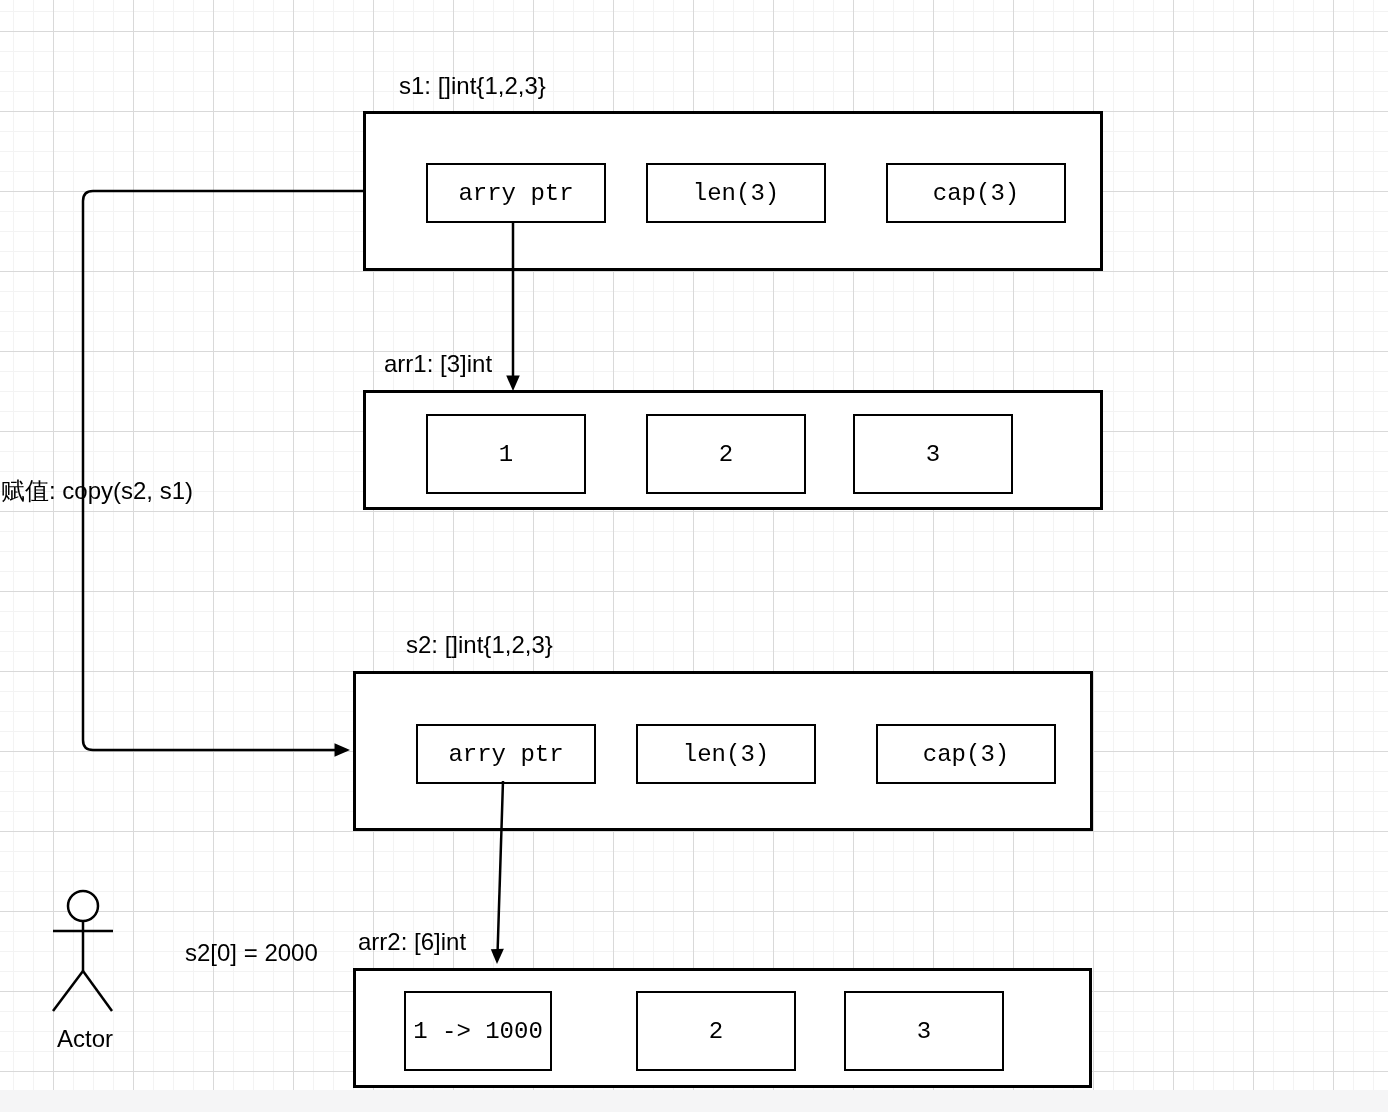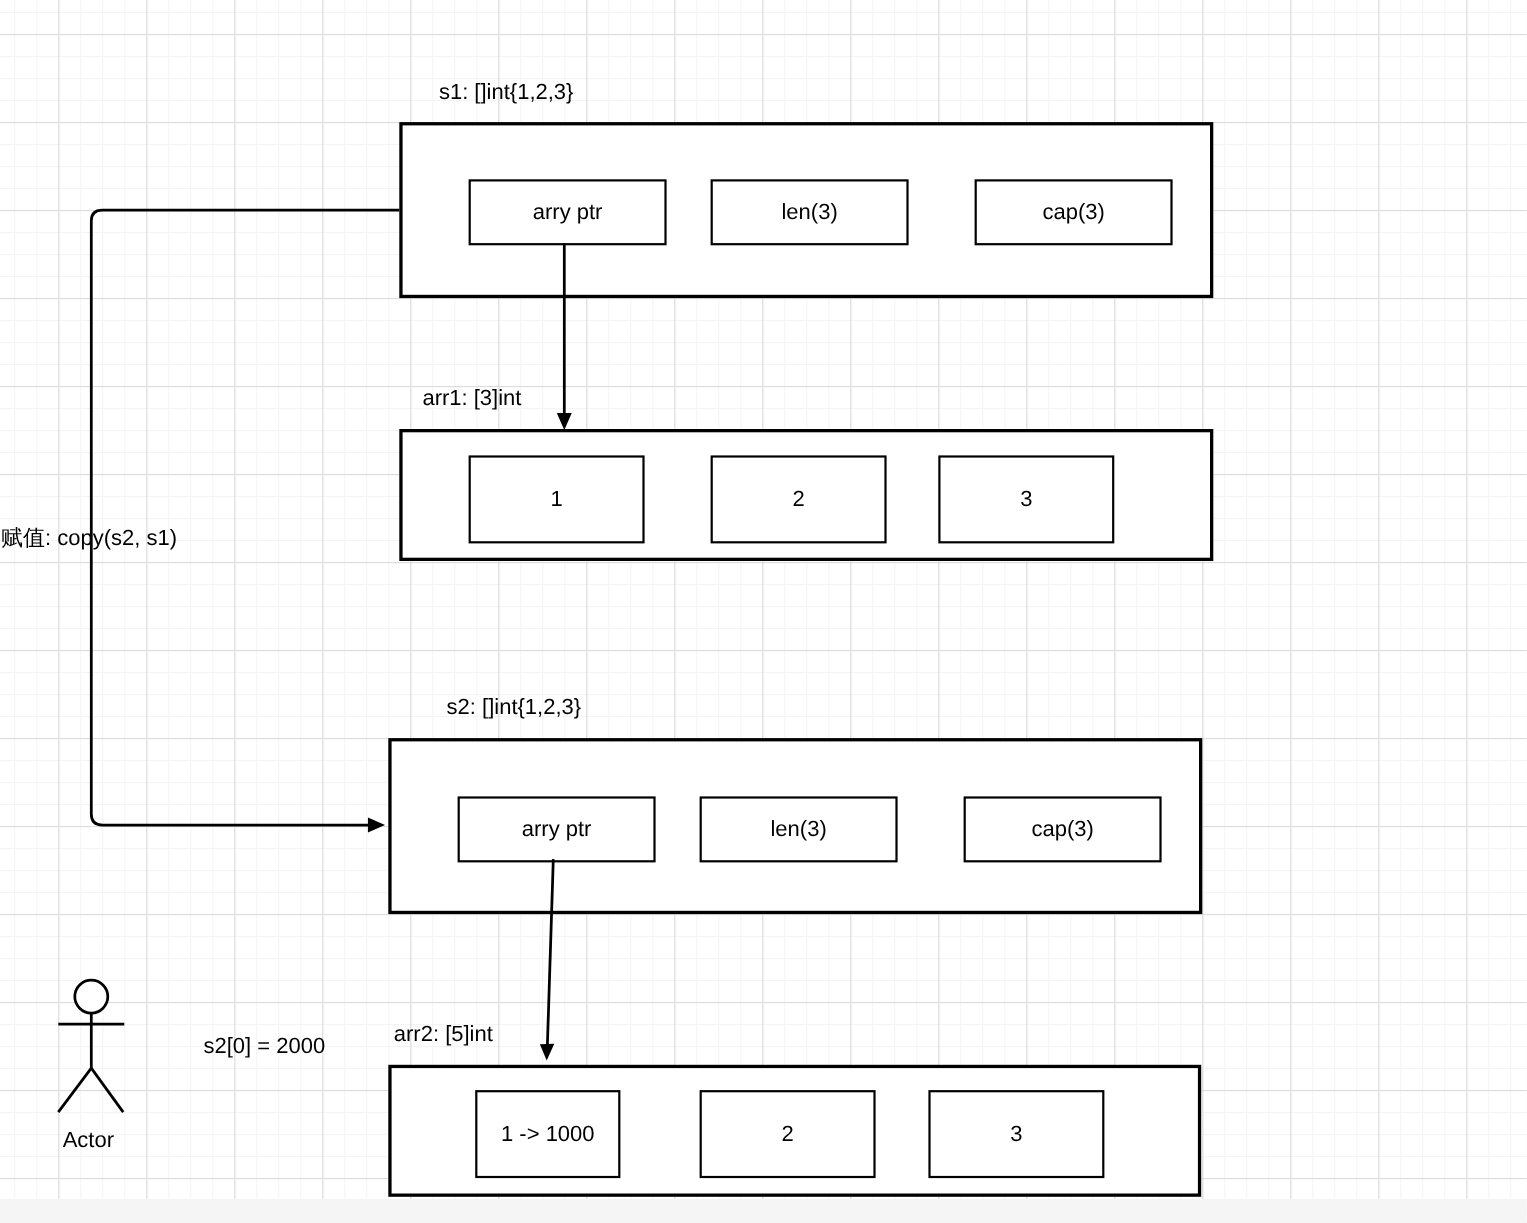--- a/index.html
+++ b/index.html
@@ -14,24 +14,24 @@
       linear-gradient(to bottom, #f3f3f3 1px, transparent 1px);
     background-size:80px 80px,80px 80px,20px 20px,20px 20px;
     background-position:53px 0px,0px 31px,13px 0px,0px 11px;
   }
   .struct-box{
     position:absolute;background:#ffffff;border:3px solid #000000;box-sizing:border-box;
   }
   .cell{
     position:absolute;background:#ffffff;border:2.5px solid #000000;box-sizing:border-box;
     display:flex;align-items:center;justify-content:center;
-    font-size:20px;color:#000000;white-space:nowrap;
+    font-size:24px;color:#000000;white-space:nowrap;font-family:Liberation Mono, monospace;
   }
   .lbl{
-    position:absolute;font-size:20px;color:#000000;white-space:nowrap;line-height:1.2;
+    position:absolute;font-size:24px;color:#000000;white-space:nowrap;line-height:1.2;
   }
   #overlay{position:absolute;left:0;top:0;width:1388px;height:1112px;pointer-events:none;}
   #bottom-margin{position:absolute;left:0;top:1090px;width:1388px;height:22px;background:#f5f5f6;}
 </style>
 </head>
 <body>
 
 <div id="canvas">
 
   <div class="struct-box" style="left:363px;top:111px;width:740px;height:160px;">
@@ -46,21 +46,21 @@
     <div class="cell" style="left:487px;top:21px;width:160px;height:80px;">3</div>
   </div>
 
   <div class="struct-box" style="left:353px;top:671px;width:740px;height:160px;">
     <div class="cell" style="left:60px;top:50px;width:180px;height:60px;">arry ptr</div>
     <div class="cell" style="left:280px;top:50px;width:180px;height:60px;">len(3)</div>
     <div class="cell" style="left:520px;top:50px;width:180px;height:60px;">cap(3)</div>
   </div>
 
   <div class="struct-box" style="left:353px;top:968px;width:739px;height:120px;">
-    <div class="cell" style="left:76px;top:20px;width:132px;height:80px;">1 -&gt; 1000</div>
+    <div class="cell" style="left:48px;top:20px;width:148px;height:80px;">1 -&gt; 1000</div>
     <div class="cell" style="left:280px;top:20px;width:160px;height:80px;">2</div>
     <div class="cell" style="left:488px;top:20px;width:160px;height:80px;">3</div>
   </div>
 
   <svg id="overlay" viewBox="0 0 1388 1112" xmlns="http://www.w3.org/2000/svg">
 
     <g>
       <line x1="513" y1="221" x2="513" y2="378" stroke="#000000" stroke-width="2.5"></line>
       <polygon points="513,391 506.2,375.5 519.8,375.5" fill="#000000"></polygon>
     </g>
@@ -81,18 +81,18 @@
       <line x1="53" y1="931" x2="113" y2="931"></line>
       <line x1="83" y1="971" x2="53" y2="1011"></line>
       <line x1="83" y1="971" x2="112" y2="1011"></line>
     </g>
   </svg>
 
   <div class="lbl" style="left:399px;top:72px;">s1: []int{1,2,3}</div>
   <div class="lbl" style="left:368px;top:350px;margin-left:16px;">arr1: [3]int</div>
   <div class="lbl" style="left:1px;top:477px;">赋值: copy(s2, s1)</div>
   <div class="lbl" style="left:389px;top:631px;margin-left:17px;">s2: []int{1,2,3}</div>
-  <div class="lbl" style="left:358px;top:928px;">arr2: [5]int</div>
+  <div class="lbl" style="left:358px;top:928px;">arr2: [6]int</div>
   <div class="lbl" style="left:185px;top:939px;">s2[0] = 2000</div>
   <div class="lbl" style="left:57px;top:1025px;">Actor</div>
 
   <div id="bottom-margin"></div>
 </div>
 
 </body></html>

